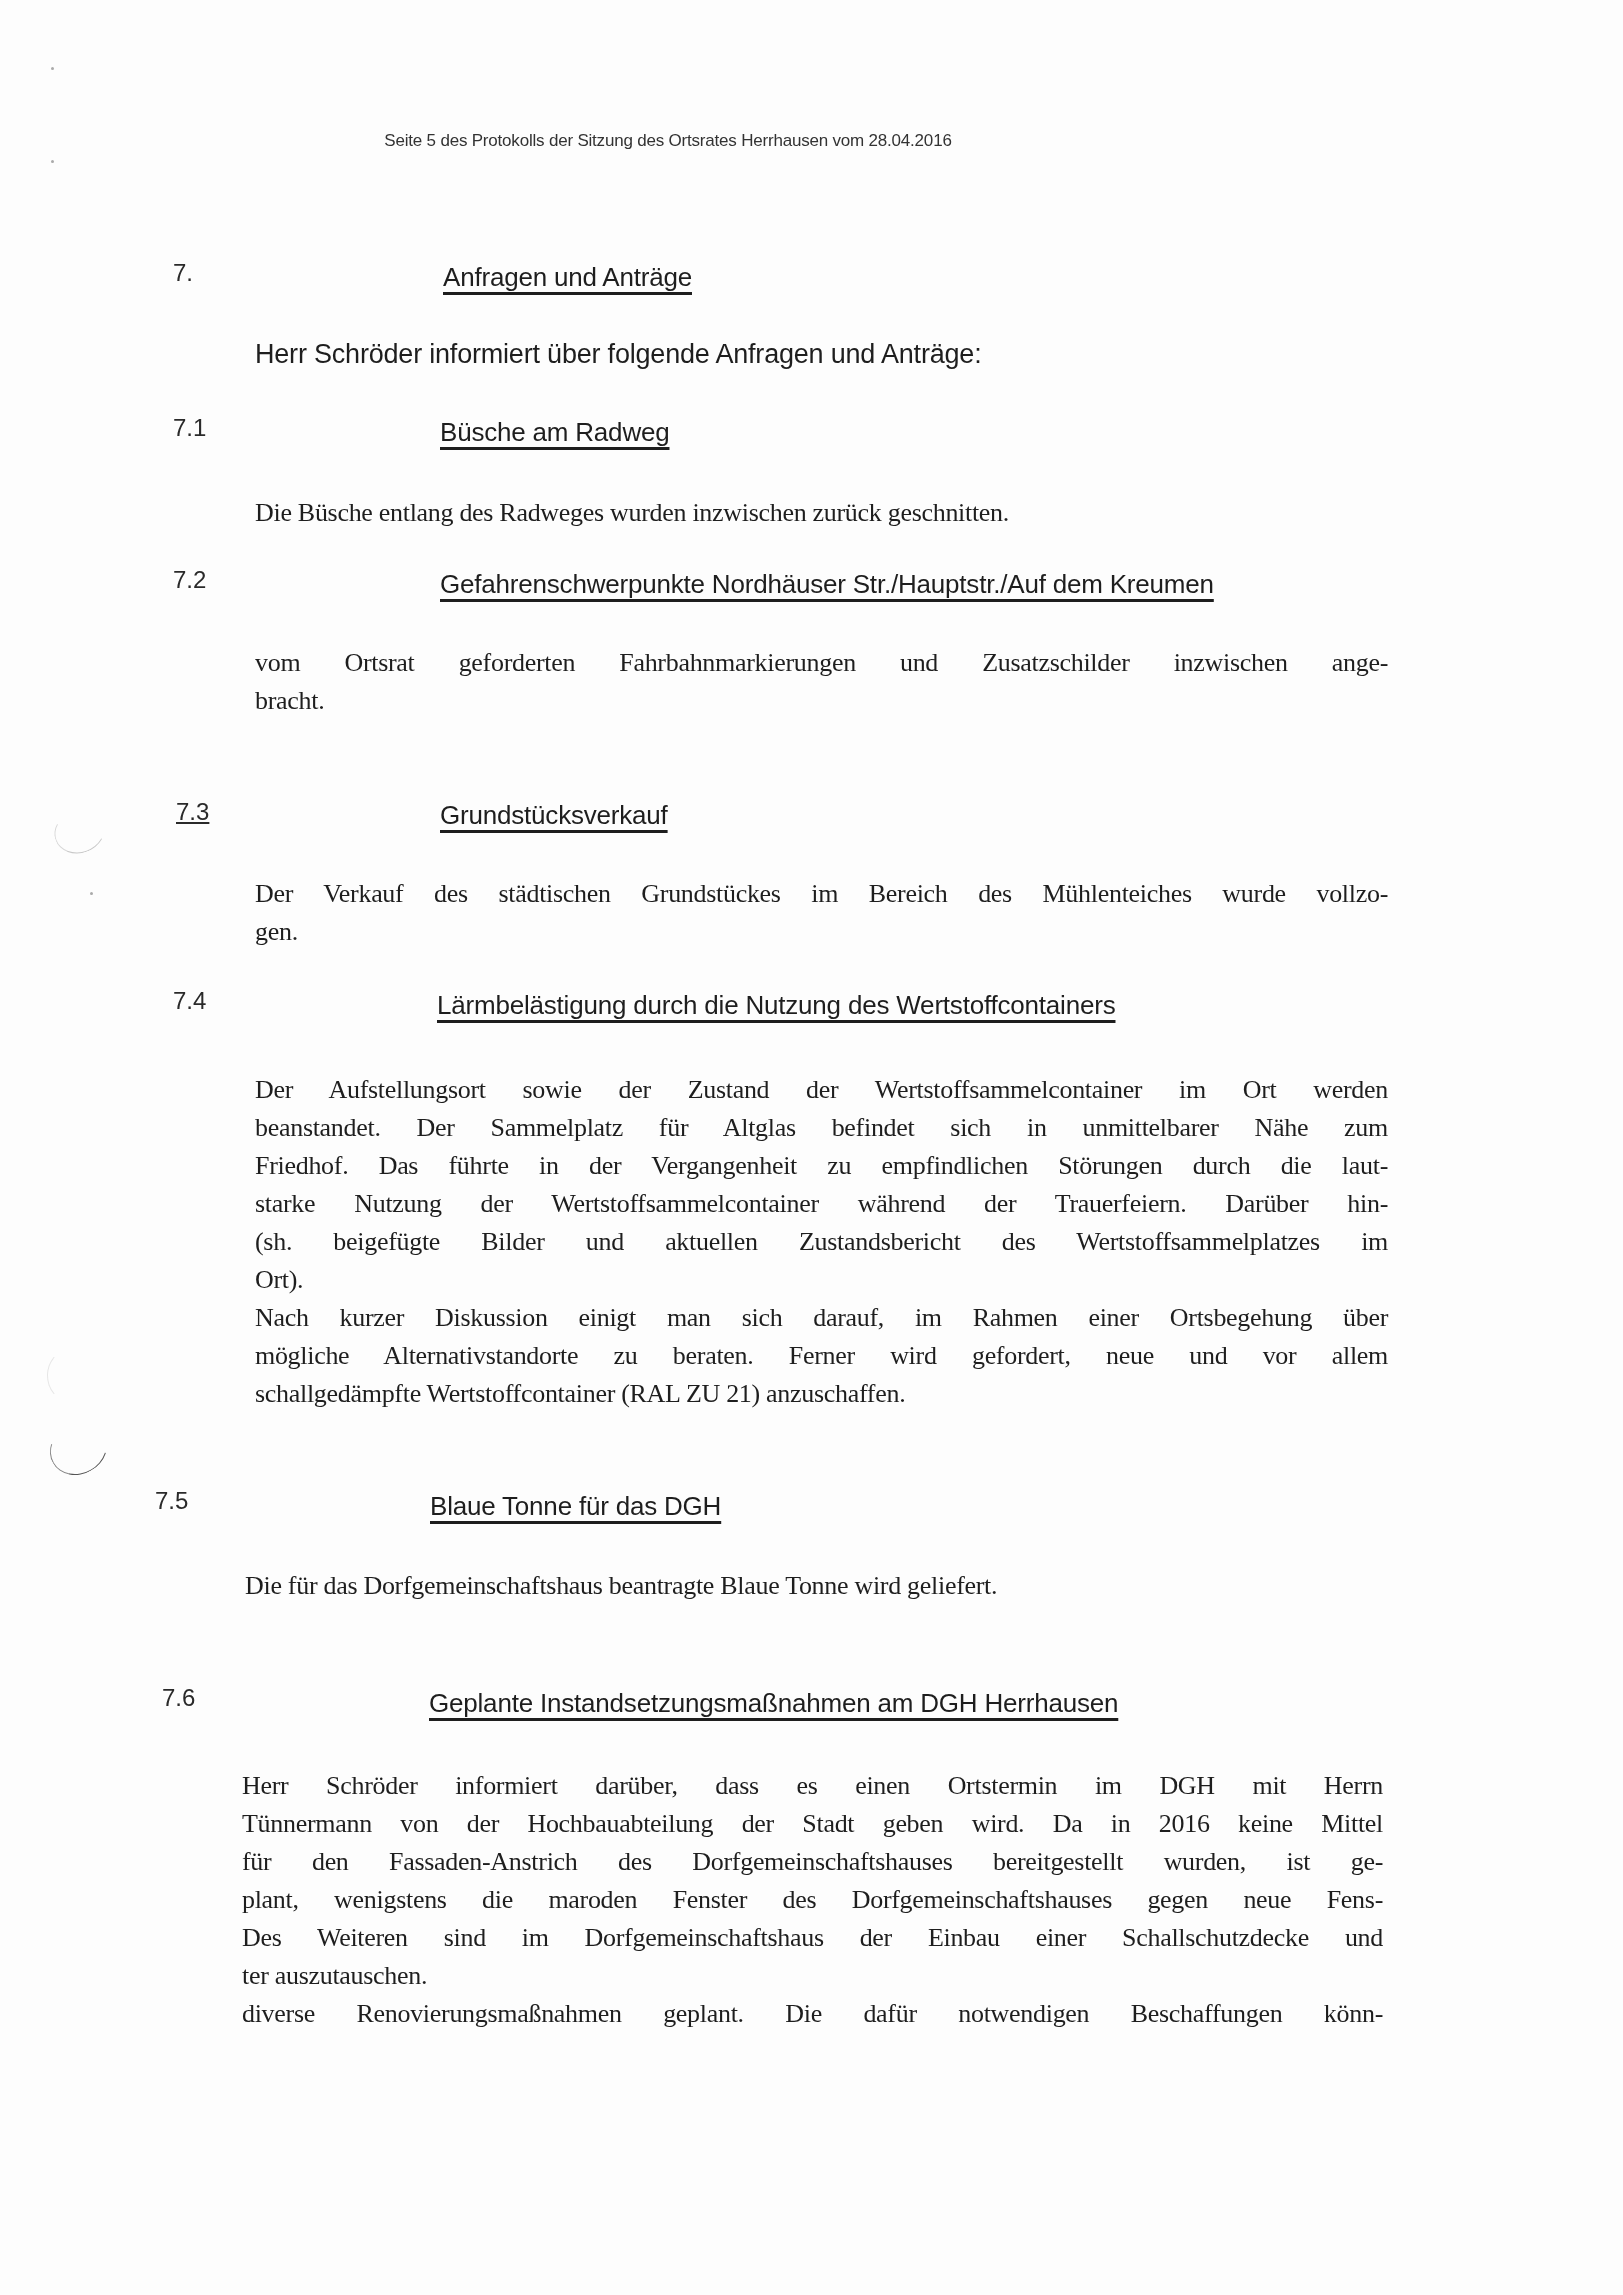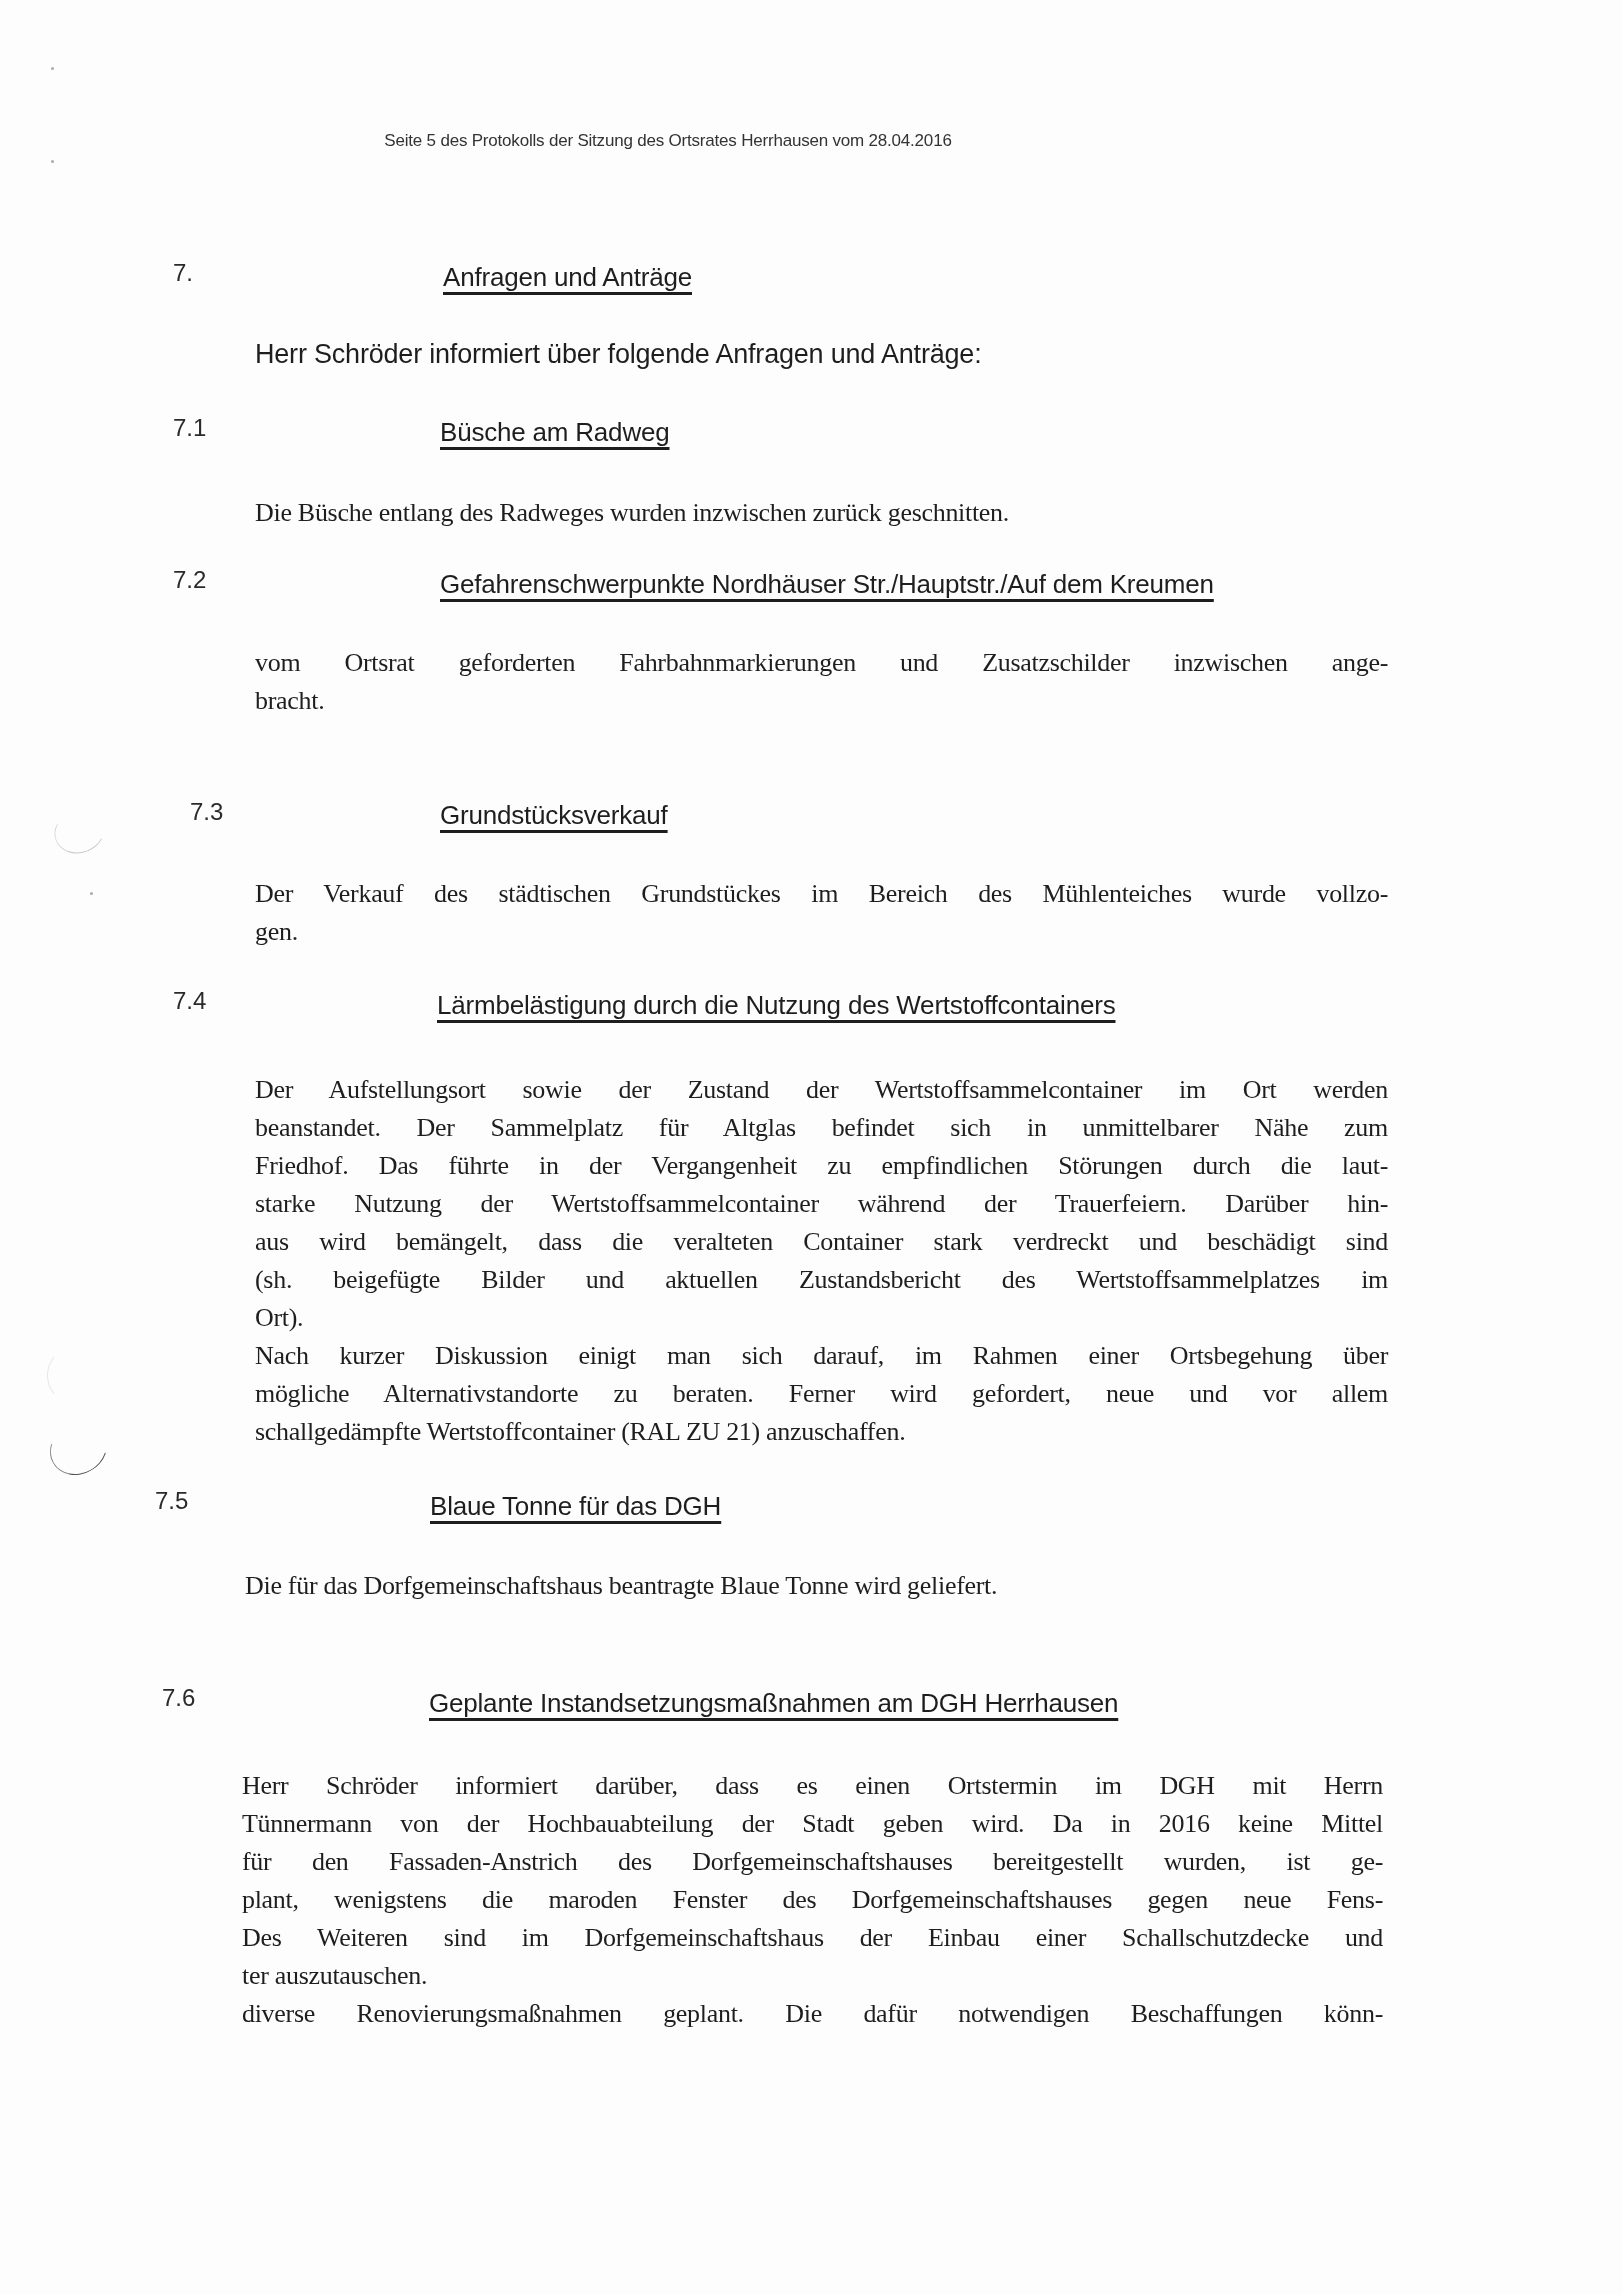--- a/index.html
+++ b/index.html
@@ -54,35 +54,34 @@
   <span class="line">Die Büsche entlang des Radweges wurden inzwischen zurück geschnitten.</span>
 </div>
 
 <div class="num" style="left:173px;top:566px;">7.2</div>
 <div class="title" style="left:440px;top:569px;">Gefahrenschwerpunkte Nordhäuser Str./Hauptstr./Auf dem Kreumen</div>
 <div class="para" style="top:644px;">
   <span class="line j">vom Ortsrat geforderten Fahrbahnmarkierungen und Zusatzschilder inzwischen ange-</span>
   <span class="line">bracht.</span>
 </div>
 
-<div class="num" style="left:190px;top:798px;">7.3</div>
+<div class="num" style="left:176px;top:798px;text-decoration:underline;">7.3</div>
 <div class="title" style="left:440px;top:800px;">Grundstücksverkauf</div>
 <div class="para" style="top:875px;">
   <span class="line j">Der Verkauf des städtischen Grundstückes im Bereich des Mühlenteiches wurde vollzo-</span>
   <span class="line">gen.</span>
 </div>
 
 <div class="num" style="left:173px;top:987px;">7.4</div>
 <div class="title" style="left:437px;top:990px;">Lärmbelästigung durch die Nutzung des Wertstoffcontainers</div>
 <div class="para" style="top:1071px;">
   <span class="line j">Der Aufstellungsort sowie der Zustand der Wertstoffsammelcontainer im Ort werden</span>
   <span class="line j">beanstandet. Der Sammelplatz für Altglas befindet sich in unmittelbarer Nähe zum</span>
   <span class="line j">Friedhof. Das führte in der Vergangenheit zu empfindlichen Störungen durch die laut-</span>
   <span class="line j">starke Nutzung der Wertstoffsammelcontainer während der Trauerfeiern. Darüber hin-</span>
-  <span class="line j">aus wird bemängelt, dass die veralteten Container stark verdreckt und beschädigt sind</span>
   <span class="line j">(sh. beigefügte Bilder und aktuellen Zustandsbericht des Wertstoffsammelplatzes im</span>
   <span class="line">Ort).</span>
   <span class="line j">Nach kurzer Diskussion einigt man sich darauf, im Rahmen einer Ortsbegehung über</span>
   <span class="line j">mögliche Alternativstandorte zu beraten. Ferner wird gefordert, neue und vor allem</span>
   <span class="line">schallgedämpfte Wertstoffcontainer (RAL ZU 21) anzuschaffen.</span>
 </div>
 
 <div class="num" style="left:155px;top:1487px;">7.5</div>
 <div class="title" style="left:430px;top:1491px;">Blaue Tonne für das DGH</div>
 <div class="para" style="left:245px;top:1567px;">

